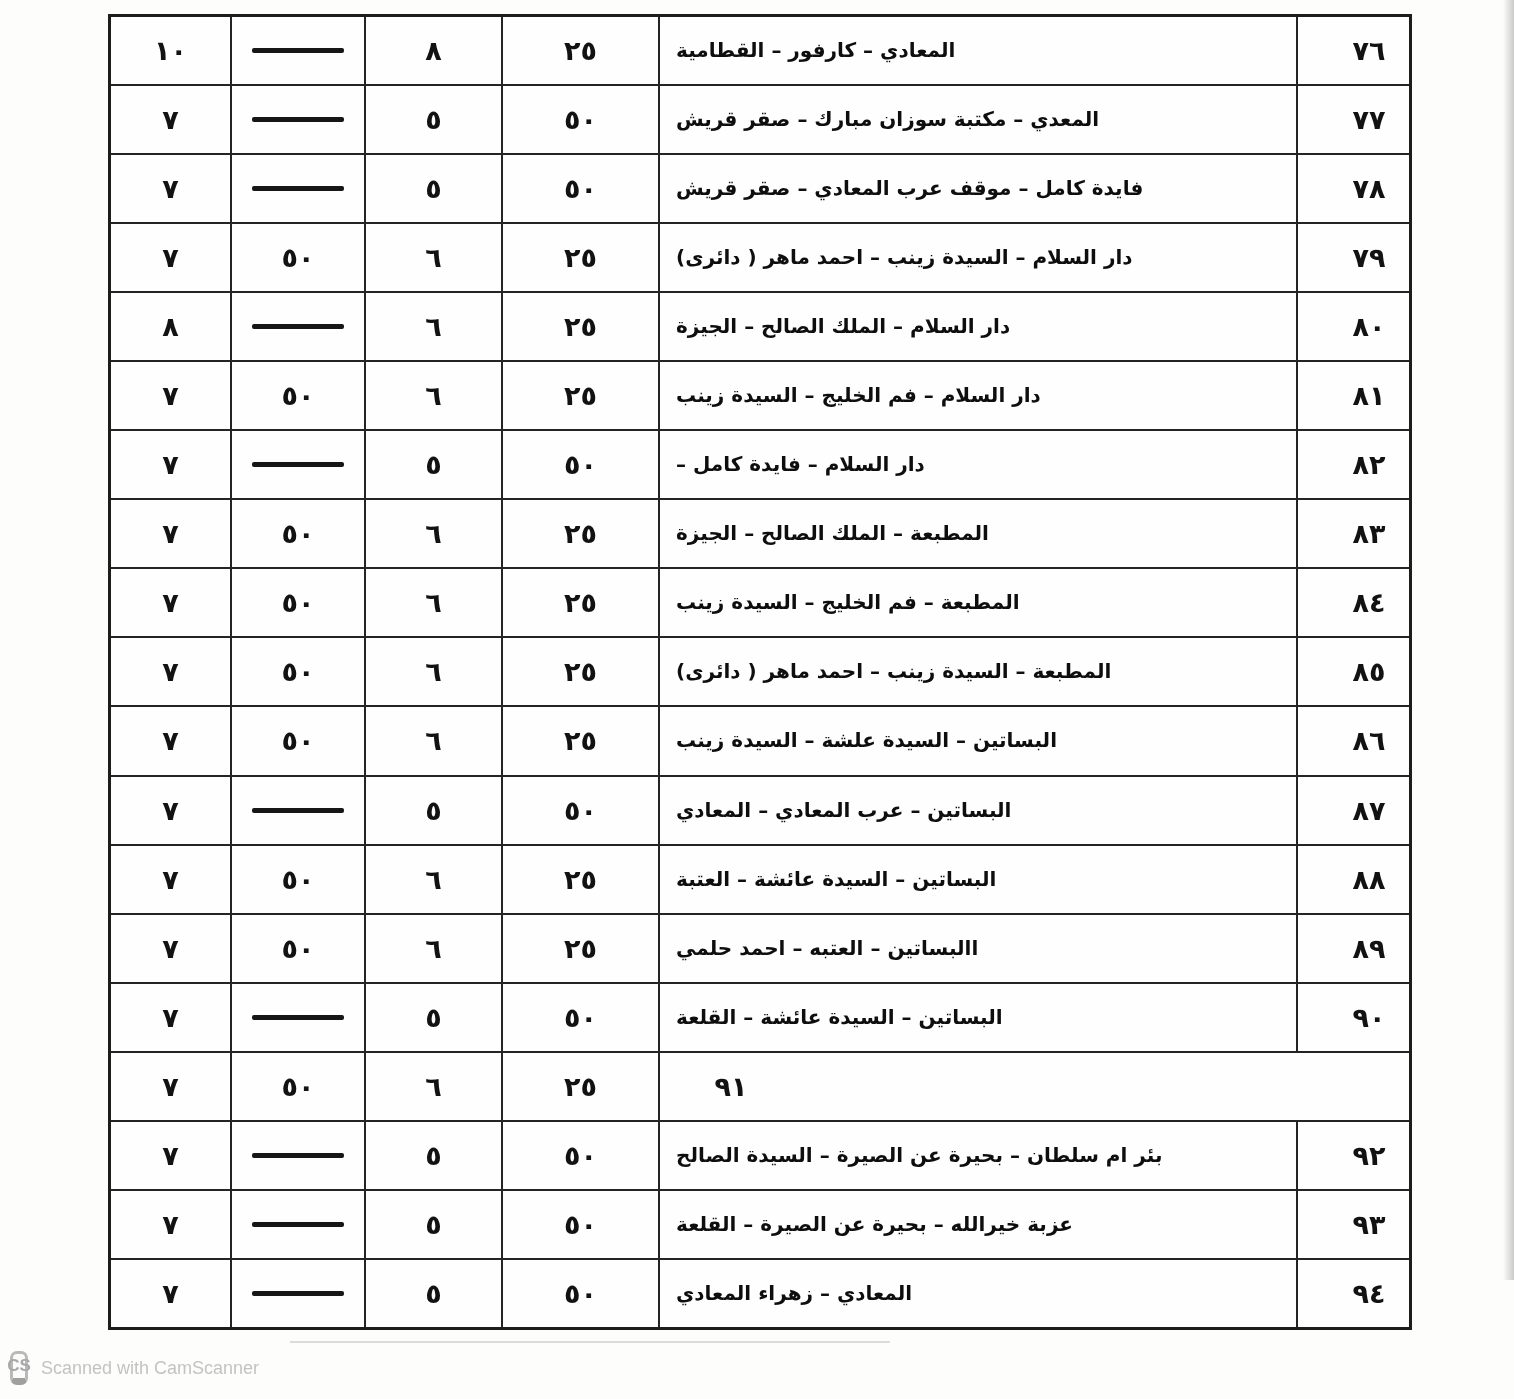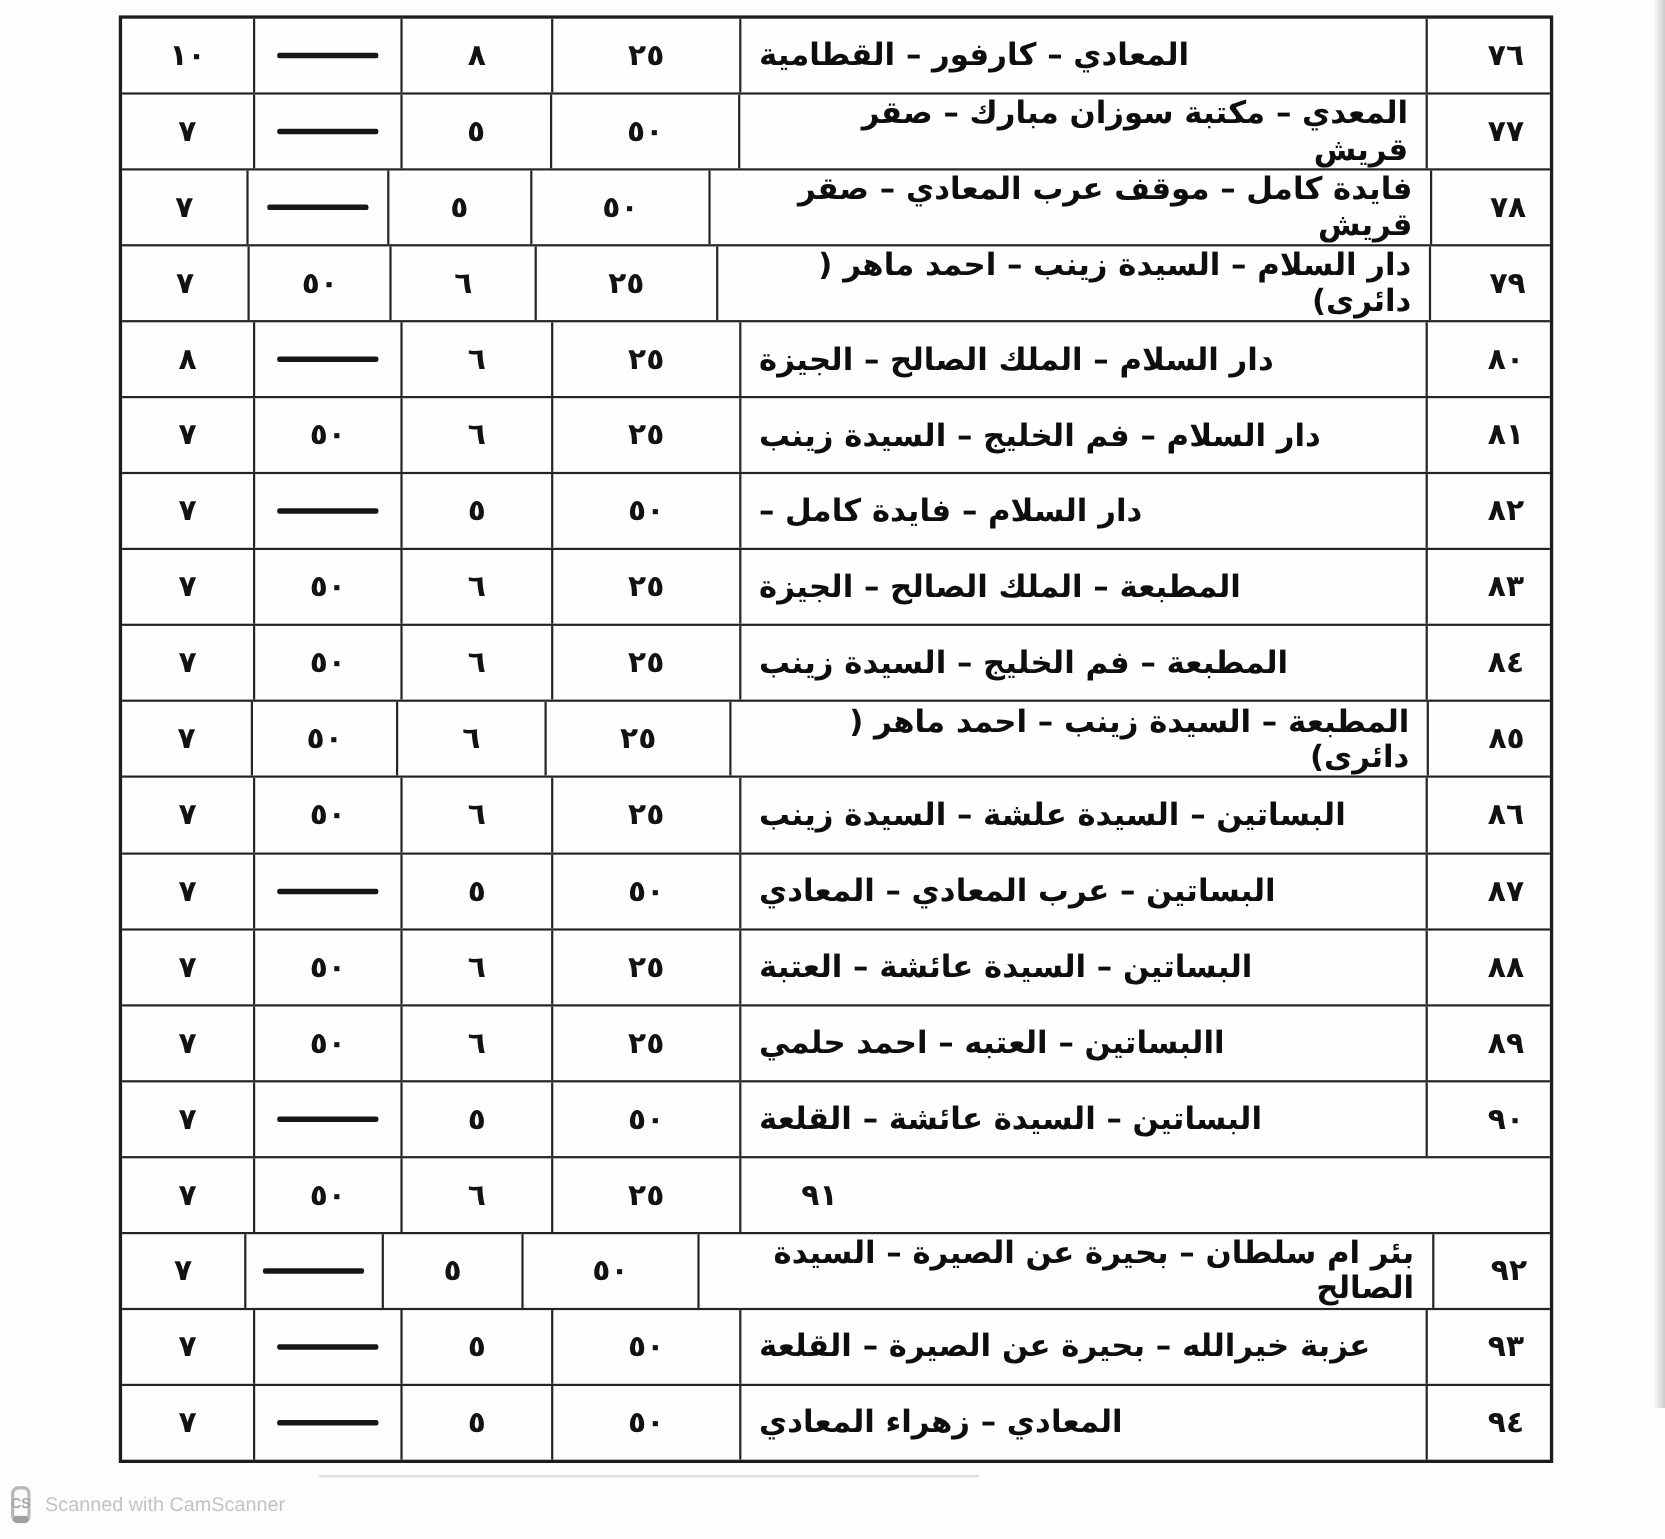--- a/index.html
+++ b/index.html
@@ -42,33 +42,33 @@
     border-right: 2px solid #242424;
     display: flex;
     align-items: center;
     justify-content: center;
     color: #121212;
     overflow: hidden;
   }
   .c-d     { width: 121px; }
   .c-c     { width: 134px; }
   .c-b     { width: 137px; }
-  .c-a     { width: 171px; }
+  .c-a     { width: 157px; }
   .c-route { flex: 1 1 auto; justify-content: flex-end; }
   .c-no    { width: 80px; border-right: none; margin-left: 31px; }
   .num {
     font-size: 27px;
     font-weight: 700;
     letter-spacing: 1px;
   }
   .c-route {
     direction: rtl;
     text-align: right;
     padding: 0 16px;
-    font-size: 28px;
+    font-size: 20px;
     font-weight: 700;
     line-height: 1.15;
     color: #0e0e0e;
   }
   .dash {
     width: 92px;
     height: 5px;
     background: #161616;
     border-radius: 2px;
   }
@@ -87,21 +87,21 @@
     height: 34px;
     border: 3px solid #b9b9b9;
     border-bottom: 7px solid #9f9f9f;
     border-radius: 7px;
     box-sizing: border-box;
     display: flex;
     align-items: center;
     justify-content: center;
     color: #a8a8a8;
     font-weight: 700;
-    font-size: 13px;
+    font-size: 17px;
     letter-spacing: 0;
     background: #fbfbfb;
   }
   .wm-text {
     color: #c3c3c3;
     font-size: 18px;
     font-weight: 400;
   }
   
   .edge-shadow {

